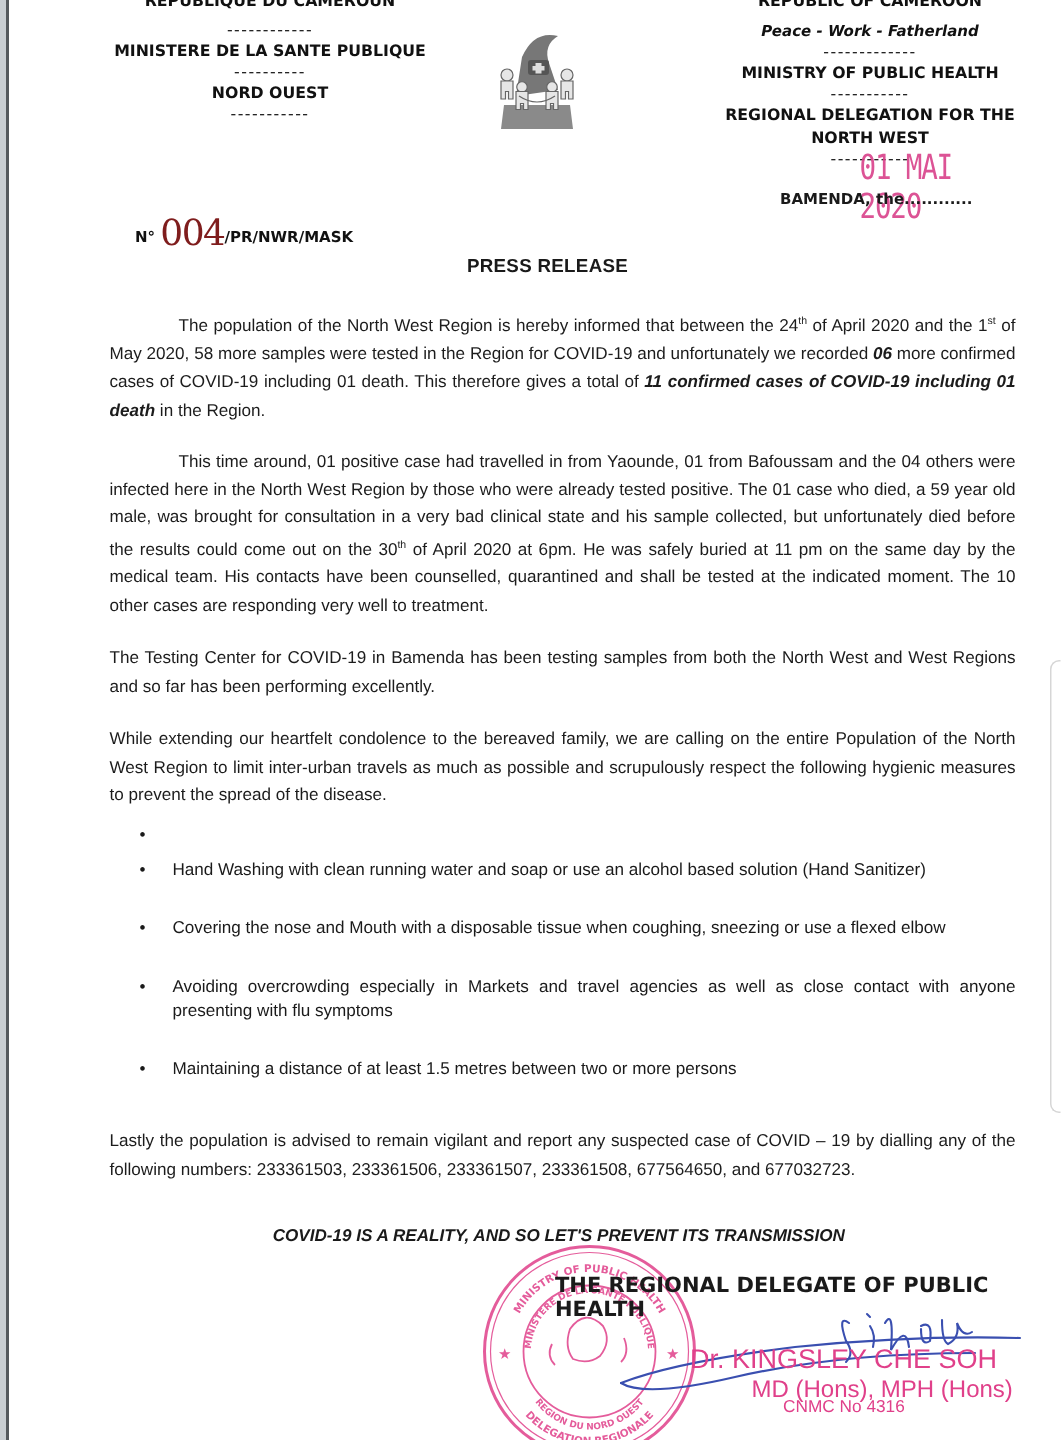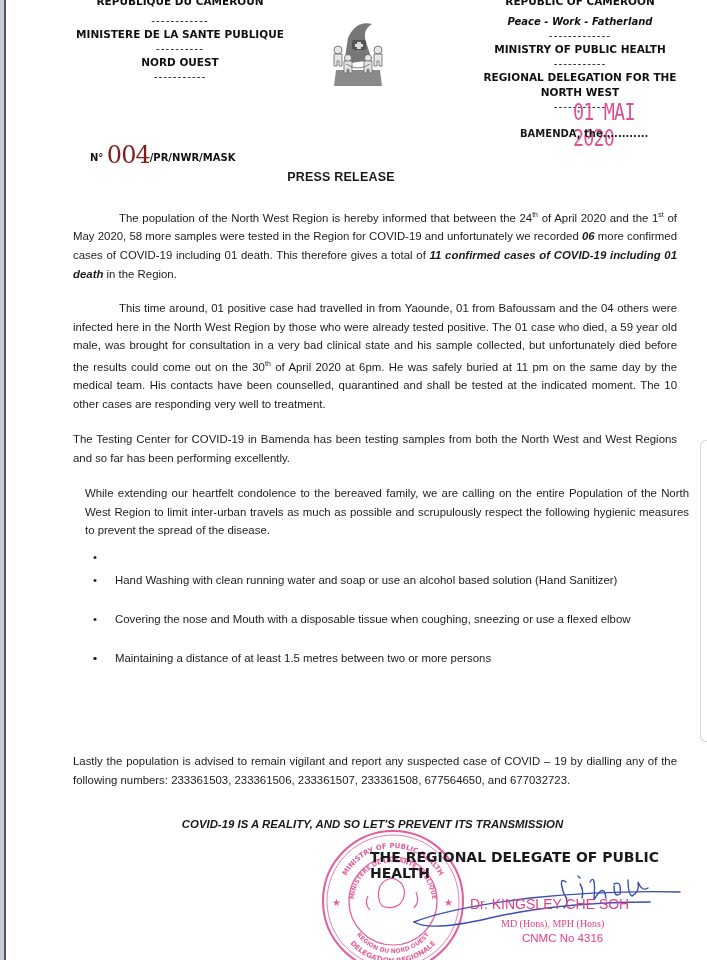--- a/index.html
+++ b/index.html
@@ -9,32 +9,32 @@
   .hdr .it { font-style:italic; font-weight:bold; font-size:10px; }
   .hdr .dash { letter-spacing:1px; font-weight:normal; line-height:13px; }
   .hdr-left { left:60px; width:240px; }
   .hdr-right { left:455px; width:250px; }
   .gap { height:5px; }
   .ref { position:absolute; left:90px; top:141px; font-weight:bold; font-size:10px; color:#111; }
   .ref .hand { color:#7f1d1d; font-size:24px; font-family:"DejaVu Serif", serif; font-weight:normal; letter-spacing:-1px; vertical-align:-2px; }
   .bamenda { position:absolute; left:520px; top:128px; font-weight:bold; font-size:10px; }
   .date-stamp { position:absolute; left:573px; top:99px; color:#d9418a; font-family:"DejaVu Sans Mono", monospace; font-size:23px; letter-spacing:-1px; transform:scaleX(0.8); transform-origin:left; opacity:0.9; }
   .logo { position:absolute; left:326px; top:20px; width:64px; height:70px; }
-  .title { position:absolute; top:170px; left:0; width:682px; text-align:center; font-family:"Liberation Sans", sans-serif; font-weight:bold; font-size:12.5px; letter-spacing:0.2px; }
+  .title { position:absolute; top:170px; left:0; width:682px; text-align:center; font-family:"Liberation Sans", sans-serif; font-weight:bold; font-size:12.5px; letter-spacing:0.2px;padding-left:24px; }
   .body { position:absolute; left:73px; width:604px; font-family:"Liberation Sans", sans-serif; font-size:11.4px; line-height:18.6px; text-align:justify; color:#1c1c1c; }
   .body p { margin:0; }
   .ind { text-indent:46px; }
   .bi { font-weight:bold; font-style:italic; }
   ul.meas { position:absolute; left:93px; width:584px; margin:0; padding:0; list-style:none; font-family:"Liberation Sans", sans-serif; font-size:11.4px; line-height:16px; text-align:justify; }
   ul.meas li { position:relative; padding-left:22px; margin-bottom:23px; }
   ul.meas li .bul { position:absolute; left:0; top:0; }
   .slogan { position:absolute; top:818px; left:0; width:745px; text-align:center; font-family:"Liberation Sans", sans-serif; font-style:italic; font-weight:bold; font-size:11.4px; }
   .delegate { position:absolute; top:849px; left:370px; font-weight:bold; font-size:14px; }
-  .sig-name { position:absolute; top:896px; left:470px; color:#e0408a; font-family:"Liberation Sans", sans-serif; font-size:14px; }
-  .sig-q1 { position:absolute; top:918px; left:501px; color:#e0408a; font-family:Liberation Serif, serif; font-size:10px; }
+  .sig-name { position:absolute; top:896px; left:460px; color:#e0408a; font-family:"Liberation Sans", sans-serif; font-size:18px; }
+  .sig-q1 { position:absolute; top:918px; left:501px; color:#e0408a; font-family:Liberation Sans, sans-serif; font-size:16px; }
   .sig-q2 { position:absolute; top:932px; left:522px; color:#e0408a; font-family:"Liberation Sans", sans-serif; font-size:11.5px; }
   .stamp { position:absolute; left:318px; top:826px; width:150px; height:150px; }
   .signature { position:absolute; left:410px; top:862px; width:280px; height:70px; }
   .scroll-mark { position:absolute; left:700px; top:440px; width:7px; height:300px; border:1px solid #d6d6d6; border-right:none; border-radius:6px 0 0 6px; }
 </style>
 </head>
 <body>
 
 <div class="leftbar"></div>
 
@@ -92,29 +92,29 @@
 </div>
 
 <div class="body" style="top:299px;">
   <p class="ind"><span>This time around, 01 positive case had travelled in from Yaounde, 01 from Bafoussam and the 04 others were infected here in the North West Region by those who were already tested positive. The 01 case who died, a 59 year old male, was brought for consultation in a very bad clinical state and his sample collected, but unfortunately died before the results could come out on the 30</span><sup style="font-size:7px">th</sup><span> of April 2020 at 6pm. He was safely buried at 11 pm on the same day by the medical team. His contacts have been counselled, quarantined and shall be tested at the indicated moment. The 10 other cases are responding very well to treatment.</span></p>
 </div>
 
 <div class="body" style="top:430px;">
   <p>The Testing Center for COVID-19 in Bamenda has been testing samples from both the North West and West Regions and so far has been performing excellently.</p>
 </div>
 
-<div class="body" style="top:484px;margin-left:12px;">
+<div class="body" style="top:484px;">
   <p>While extending our heartfelt condolence to the bereaved family, we are calling on the entire Population of the North West Region to limit inter-urban travels as much as possible and scrupulously respect the following hygienic measures to prevent the spread of the disease.</p>
 </div>
 
 <ul class="meas" style="top:549px;">
   <li><span class="bul">•</span></li>
   <li><span class="bul">•</span><span>Hand Washing with clean running water and soap or use an alcohol based solution (Hand Sanitizer)</span></li>
   <li><span class="bul">•</span><span>Covering the nose and Mouth with a disposable tissue when coughing, sneezing or use a flexed elbow</span></li>
-  <li><span class="bul">•</span></li>
+  <li><span class="bul">•</span><span>Avoiding overcrowding especially in Markets and travel agencies as well as close contact with anyone presenting with flu symptoms</span></li>
   <li><span class="bul">•</span><span>Maintaining a distance of at least 1.5 metres between two or more persons</span></li>
 </ul>
 
 <div class="body" style="top:752px;">
   <p>Lastly the population is advised to remain vigilant and report any suspected case of COVID – 19 by dialling any of the following numbers: 233361503, 233361506, 233361507, 233361508, 677564650, and 677032723.</p>
 </div>
 
 <div class="slogan">COVID-19 IS A REALITY, AND SO LET'S PREVENT ITS TRANSMISSION</div>
 
 <svg class="stamp" viewBox="0 0 150 150">

